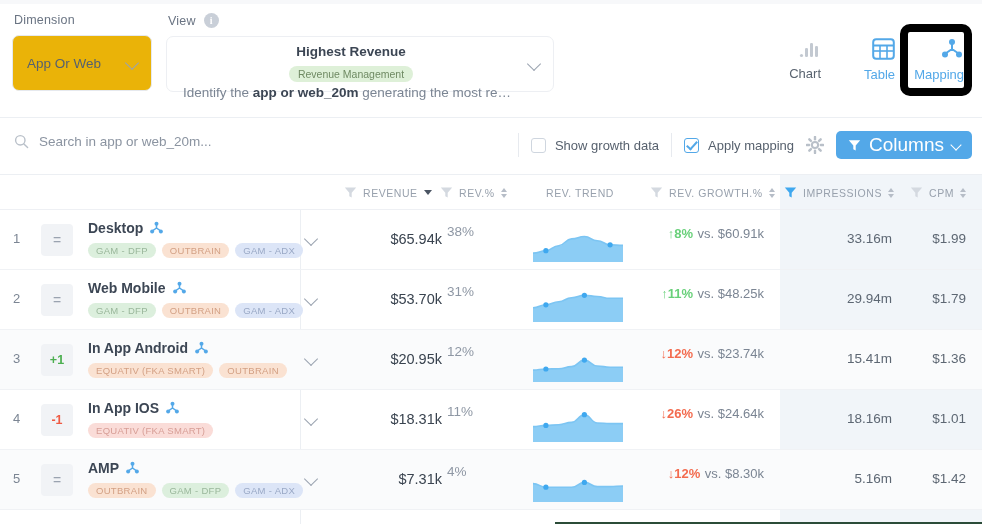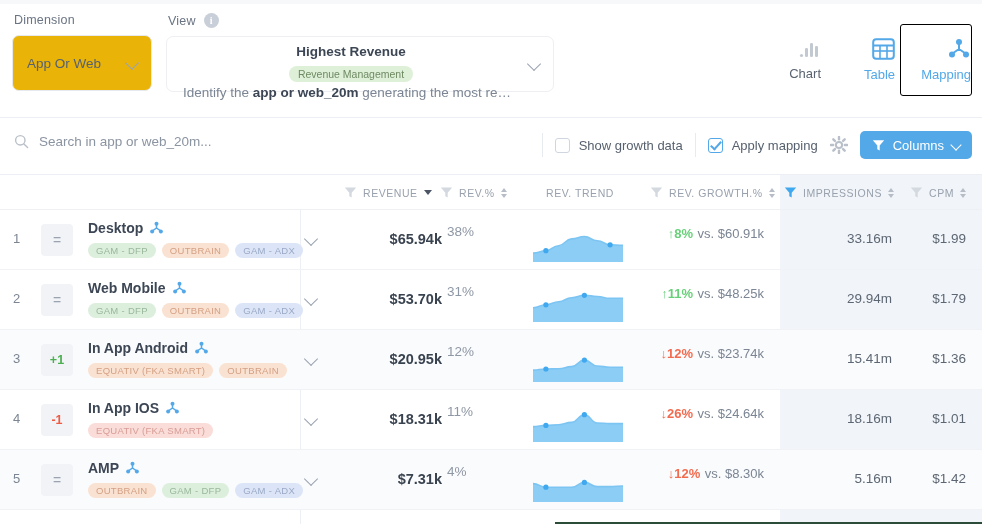--- a/index.html
+++ b/index.html
@@ -52,39 +52,39 @@
   
   .viewmodes{position:absolute;right:10px;top:24px;display:flex;align-items:flex-start;gap:2px;}
   .vm{
     width:72px;height:72px;border-radius:5px;display:flex;flex-direction:column;
     align-items:flex-end;justify-content:center;gap:7px;box-sizing:border-box;
     border:3px solid transparent;
   }
   .vm .lab{font-size:13px;}
   .vm.inactive .lab{color:#59636f;}
   .vm.active-blue .lab{color:#53a8e8;}
-  .vm.selected{border:1px solid #000000;border-radius:3px;}
+  .vm.selected{border:8px solid #000000;border-radius:10px;}
 
   
   .searchrow{position:relative;height:57px;border-bottom:1px solid #eceff3;box-sizing:border-box;}
   .searchbox{position:absolute;left:14px;top:16px;display:flex;align-items:center;gap:10px;}
   .search-ph{font-size:13.5px;color:#8b94a1;}
   .srch-tools{position:absolute;right:10px;top:13px;display:flex;align-items:center;gap:12px;}
   .vsep{width:1px;height:24px;background:#e7eaef;}
   .chk-wrap{display:flex;align-items:center;gap:9px;}
   .chk{width:15px;height:15px;border:1.5px solid #cfd6df;border-radius:3px;box-sizing:border-box;background:#fff;}
   .chk.on{border-color:#53a8e8;position:relative;}
   .chk.on:after{
     content:"";position:absolute;left:4px;top:0px;width:4px;height:9px;
     border-right:2px solid #53a8e8;border-bottom:2px solid #53a8e8;transform:rotate(42deg);
   }
   .chk-lab{font-size:13px;color:#57616e;}
   .cols-btn{
     background:#53a8e8;color:#fff;border-radius:5px;height:28px;padding:0 12px;
-    display:flex;align-items:center;gap:8px;font-size:13px;
+    display:flex;align-items:center;gap:8px;font-size:19px;
   }
   .cols-btn .chev{border-color:#fff;}
 
   
   .tablewrap{position:relative;height:349px;}
   .thead{position:relative;height:35px;border-bottom:1px solid #eef0f4;box-sizing:border-box;}
   .th{position:absolute;top:0;height:35px;display:flex;align-items:center;gap:6px;font-size:10.5px;
       letter-spacing:.55px;color:#98a1ad;white-space:nowrap;}
   .sortcar{display:inline-block;width:0;height:0;border-left:4px solid transparent;
     border-right:4px solid transparent;border-top:5px solid #4b5563;}
@@ -114,21 +114,21 @@
   .nm .txt{font-size:14px;font-weight:bold;color:#3c4654;}
   .tags{position:absolute;left:88px;top:33px;display:flex;gap:6px;}
   .tag{border-radius:9px;padding:2px 8px;font-size:9.5px;letter-spacing:.3px;white-space:nowrap;}
   .tag.green{background:#dcefdd;color:#9ab79b;}
   .tag.peach{background:#fae2d2;color:#d3a084;}
   .tag.lav{background:#dce5f7;color:#9aa9c6;}
   .tag.pink{background:#fadcd8;color:#d79e96;}
   .rowchev{position:absolute;left:306px;top:24px;}
 
   .revenue{position:absolute;left:336px;top:21px;width:106px;text-align:right;
-    font-size:14.5px;font-weight:bold;color:#39434f;}
+    font-size:14.5px;font-weight:normal;color:#39434f;}
   .pctwrap{position:absolute;left:447px;top:12px;width:68px;}
   .pctnum{font-size:13.5px;color:#8e97a4;text-align:center;}
   .bar{margin-top:2px;height:11px;border-radius:6px;background:#e9ecf0;overflow:hidden;}
   .bar .fill{height:100%;border-radius:6px;background:#3fa8ef;}
   .trend{position:absolute;left:533px;top:14px;width:90px;height:38px;}
   .growth{position:absolute;left:640px;top:14px;width:124px;text-align:right;}
   .growth .g1{font-size:13px;font-weight:bold;}
   .growth .g1.pos{color:#69d07a;}
   .growth .g1.neg{color:#f36b4f;}
   .growth .g2{font-size:13px;color:#7b8593;margin-top:2px;}

